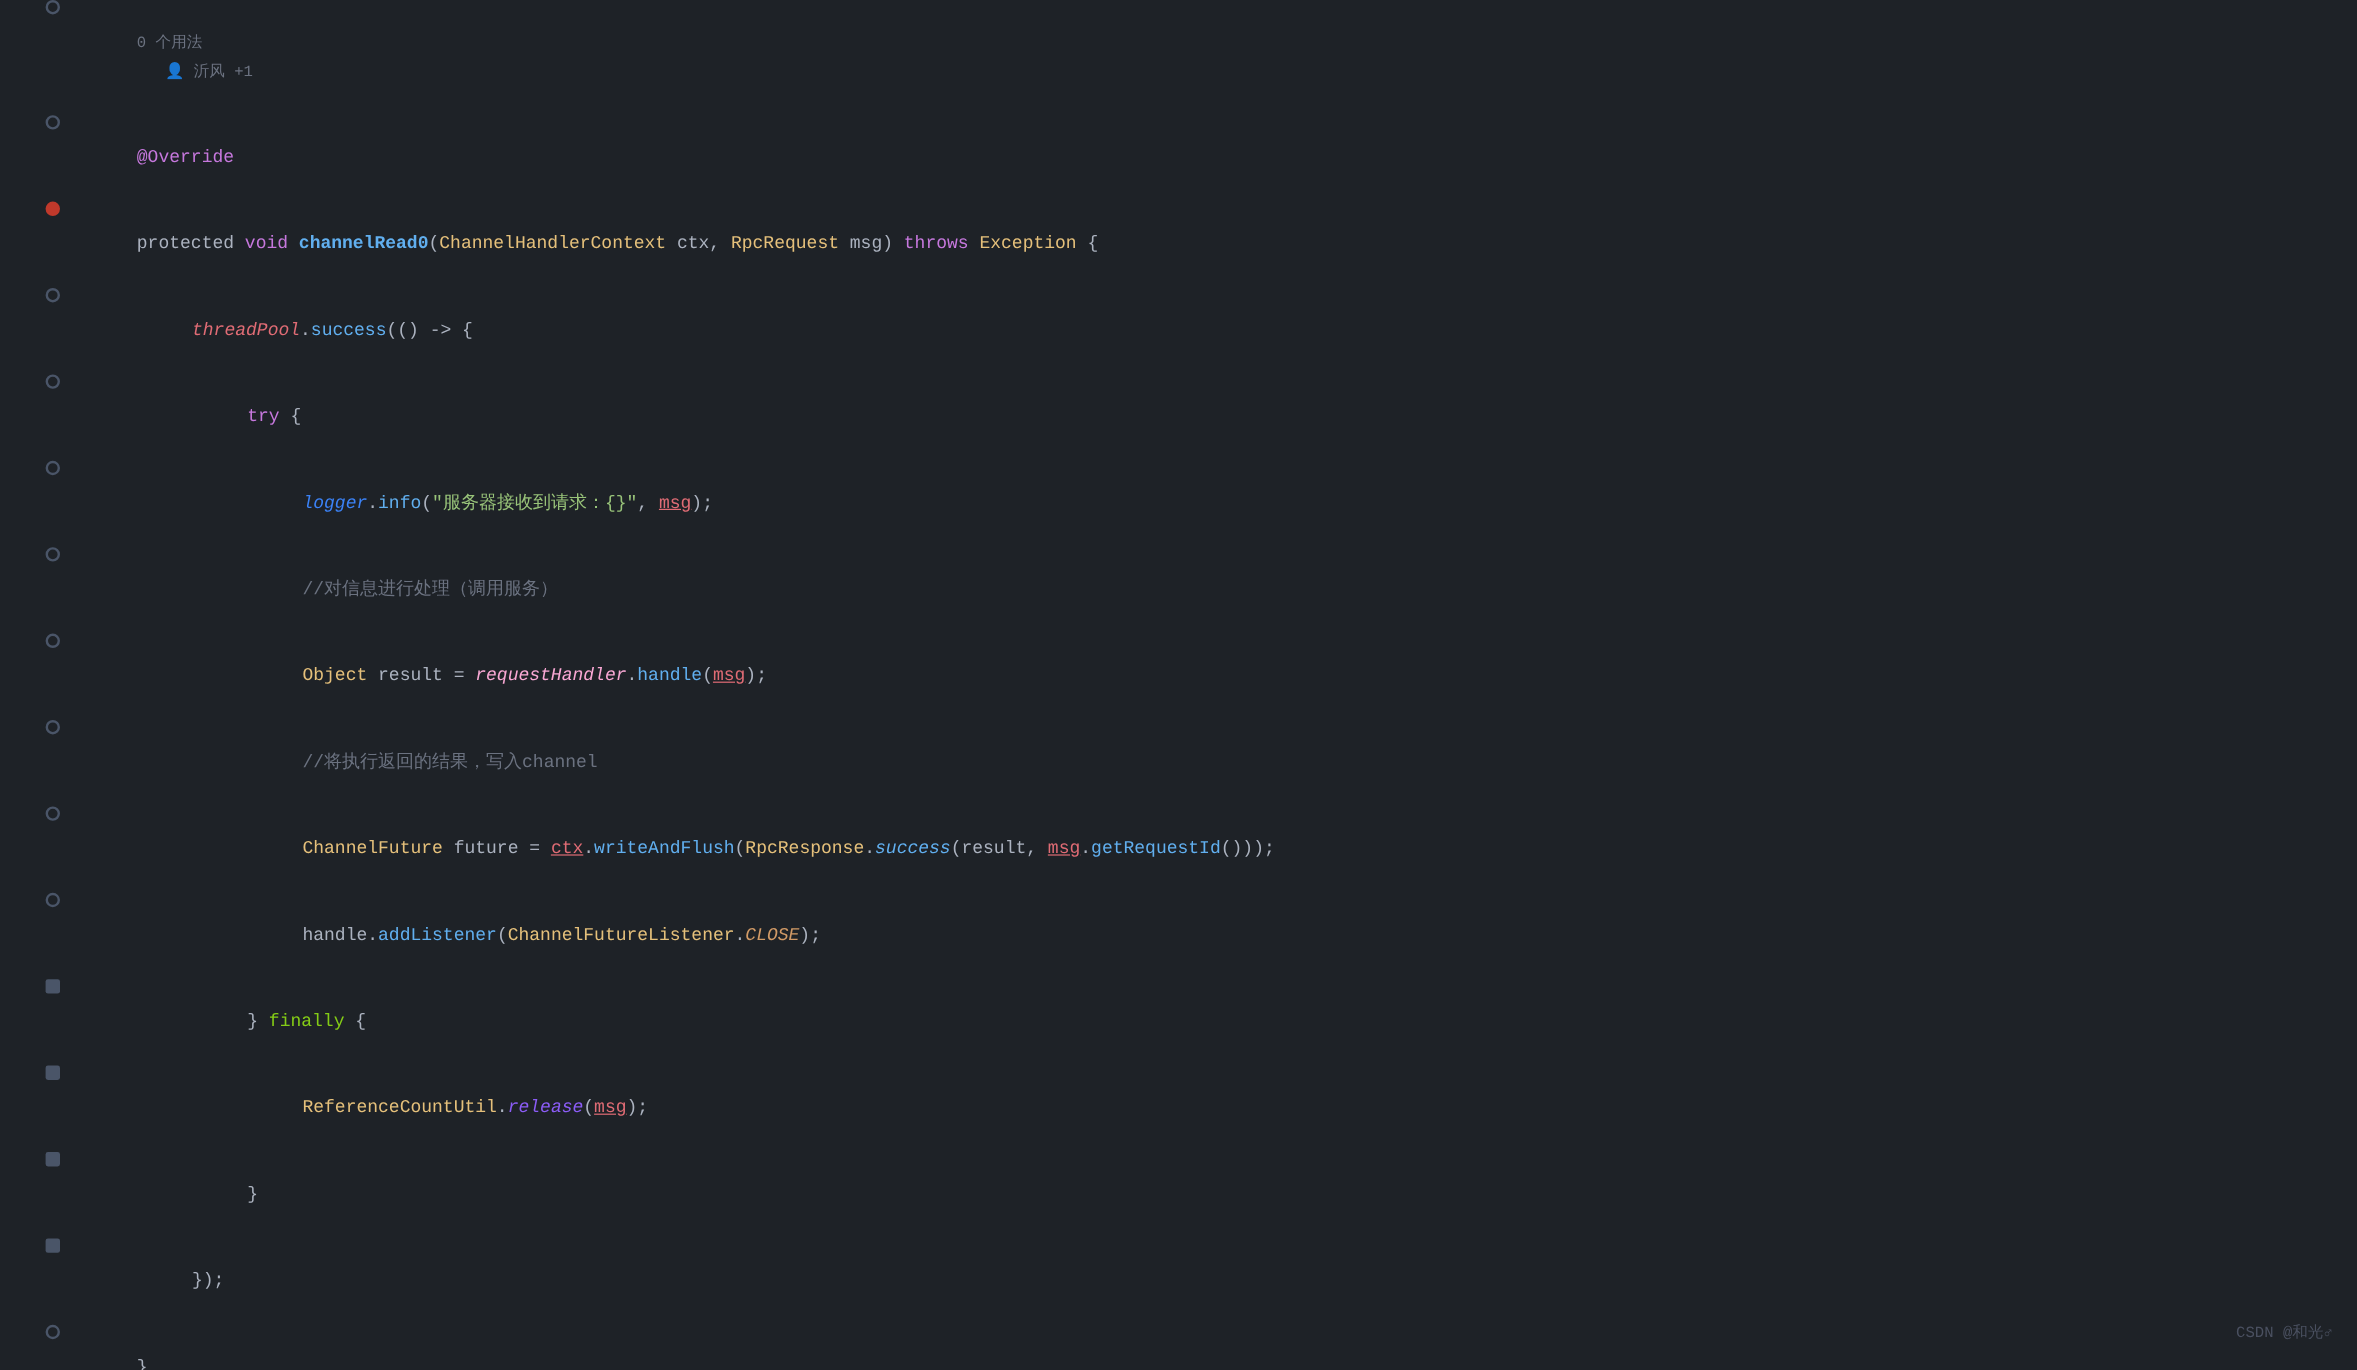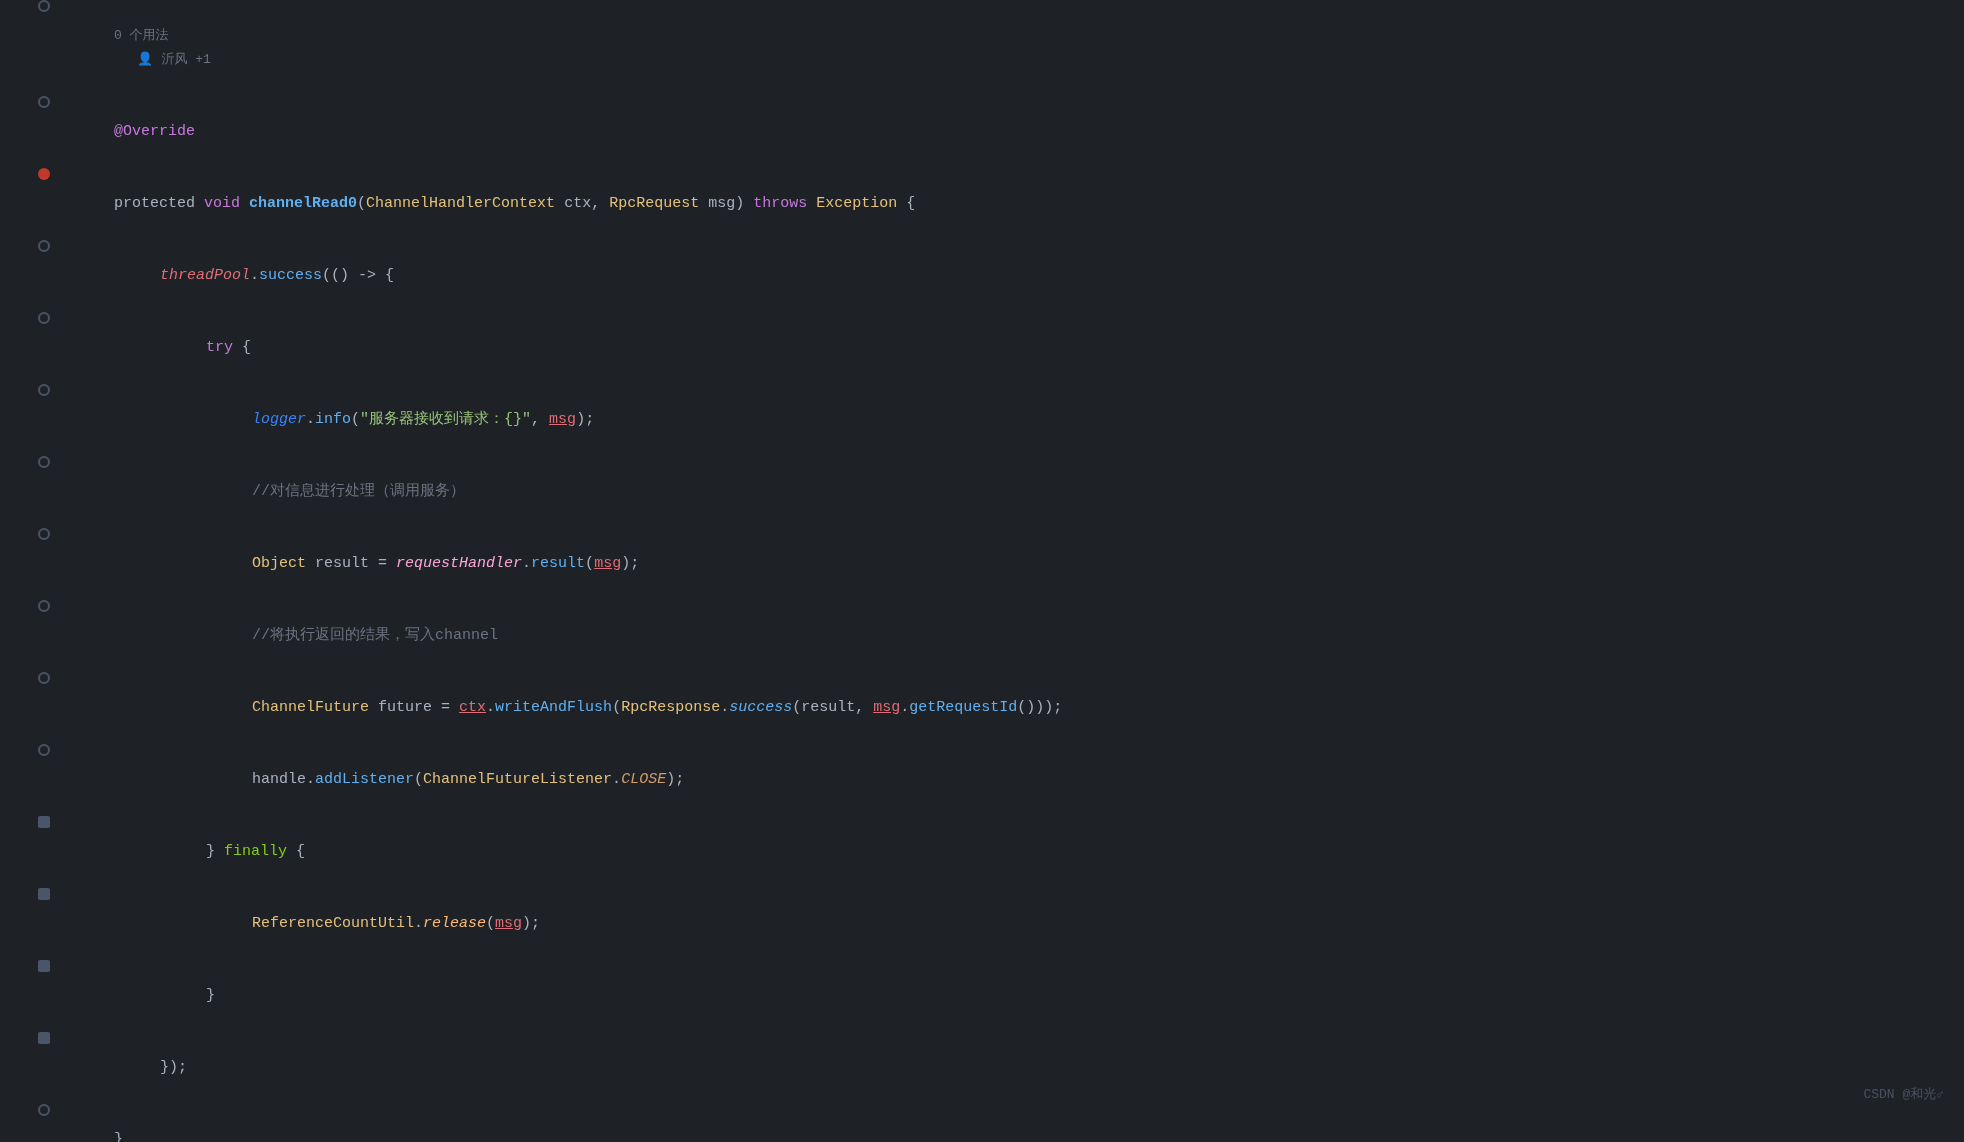--- a/index.html
+++ b/index.html
@@ -14,21 +14,21 @@
       font-family: 'Courier New', Consolas, monospace;
       font-size: 15px;
       line-height: 1.6;
       width: 1964px;
       min-height: 1142px;
       overflow-x: hidden;
     }
 
     .watermark {
       position: fixed;
-      bottom: 36px;
+      bottom: 20px;
       right: 20px;
       color: #4a5060;
       font-size: 13px;
     }
 
     .code-block {
       position: relative;
     }
 
     .indent1 { padding-left: 46px; }
@@ -142,21 +142,21 @@
     <div class="row-code indent3">
       <span style="color:#6b7280;">//对信息进行处理（调用服务）</span>
     </div>
   </div>
 
   <div class="row">
     <div class="row-gutter">
       <div class="dot-hollow"></div>
     </div>
     <div class="row-code indent3">
-      <span style="color:#e5c07b;">Object</span><span style="color:#abb2bf;"> result = </span><span style="color:#f9a8d4; font-style:italic;">requestHandler</span><span style="color:#abb2bf;">.</span><span style="color:#61afef;">result</span><span style="color:#abb2bf;">(</span><span style="color:#e06c75; text-decoration:underline;">msg</span><span style="color:#abb2bf;">);</span>
+      <span style="color:#e5c07b;">Object</span><span style="color:#abb2bf;"> result = </span><span style="color:#f9a8d4; font-style:italic;">requestHandler</span><span style="color:#abb2bf;">.</span><span style="color:#61afef;">handle</span><span style="color:#abb2bf;">(</span><span style="color:#e06c75; text-decoration:underline;">msg</span><span style="color:#abb2bf;">);</span>
     </div>
   </div>
 
   <div class="row">
     <div class="row-gutter">
       <div class="dot-hollow"></div>
     </div>
     <div class="row-code indent3">
       <span style="color:#6b7280;">//将执行返回的结果，写入channel</span>
     </div>
@@ -187,21 +187,21 @@
     <div class="row-code indent2">
       <span style="color:#abb2bf;">} </span><span style="color:#84cc16;">finally </span><span style="color:#abb2bf;">{</span>
     </div>
   </div>
 
   <div class="row">
     <div class="row-gutter">
       <div class="dot-lock"></div>
     </div>
     <div class="row-code indent3">
-      <span style="color:#e5c07b;">ReferenceCountUtil</span><span style="color:#abb2bf;">.</span><span style="color:#fdba74; font-style:italic;">release</span><span style="color:#abb2bf;">(</span><span style="color:#e06c75; text-decoration:underline;">msg</span><span style="color:#abb2bf;">);</span>
+      <span style="color:#e5c07b;">ReferenceCountUtil</span><span style="color:#abb2bf;">.</span><span style="color:#8b5cf6; font-style:italic;">release</span><span style="color:#abb2bf;">(</span><span style="color:#e06c75; text-decoration:underline;">msg</span><span style="color:#abb2bf;">);</span>
     </div>
   </div>
 
   <div class="row">
     <div class="row-gutter">
       <div class="dot-lock"></div>
     </div>
     <div class="row-code indent2">
       <span style="color:#abb2bf;">}</span>
     </div>

